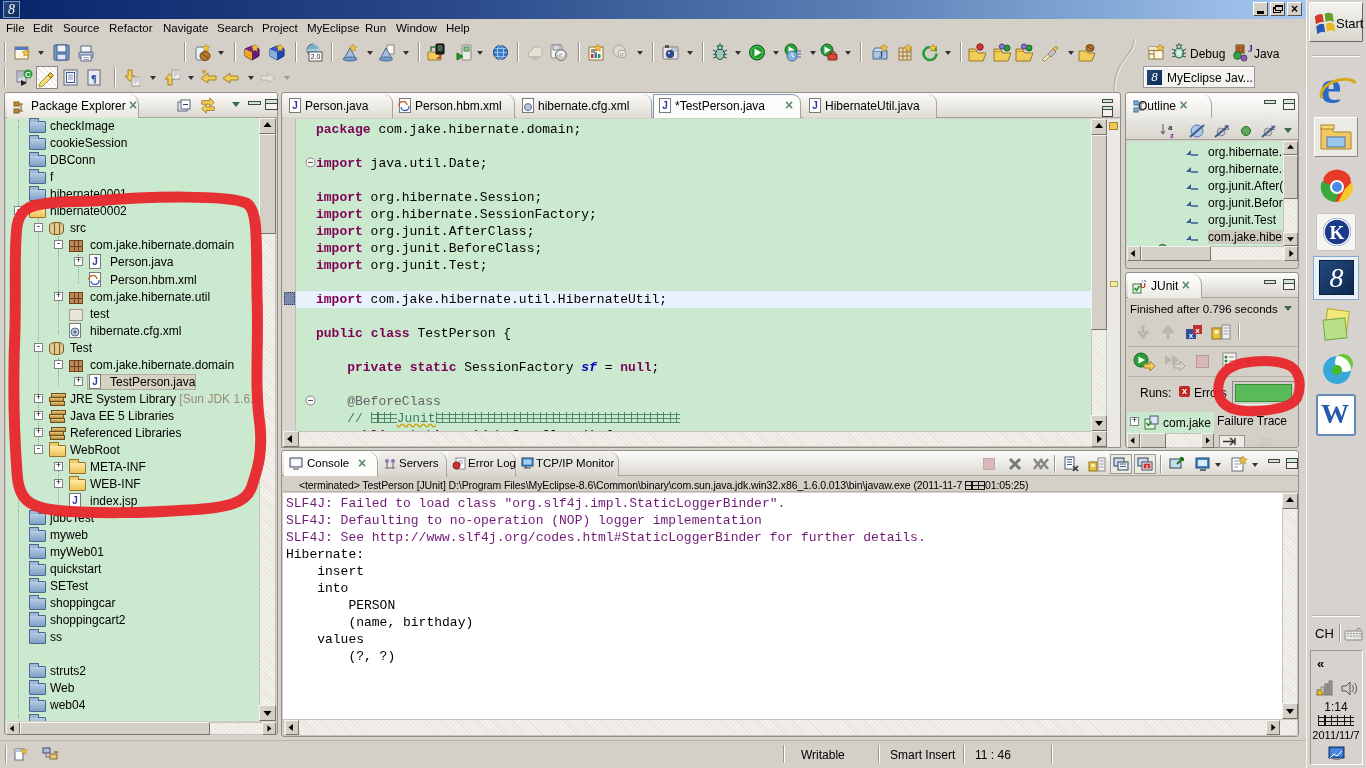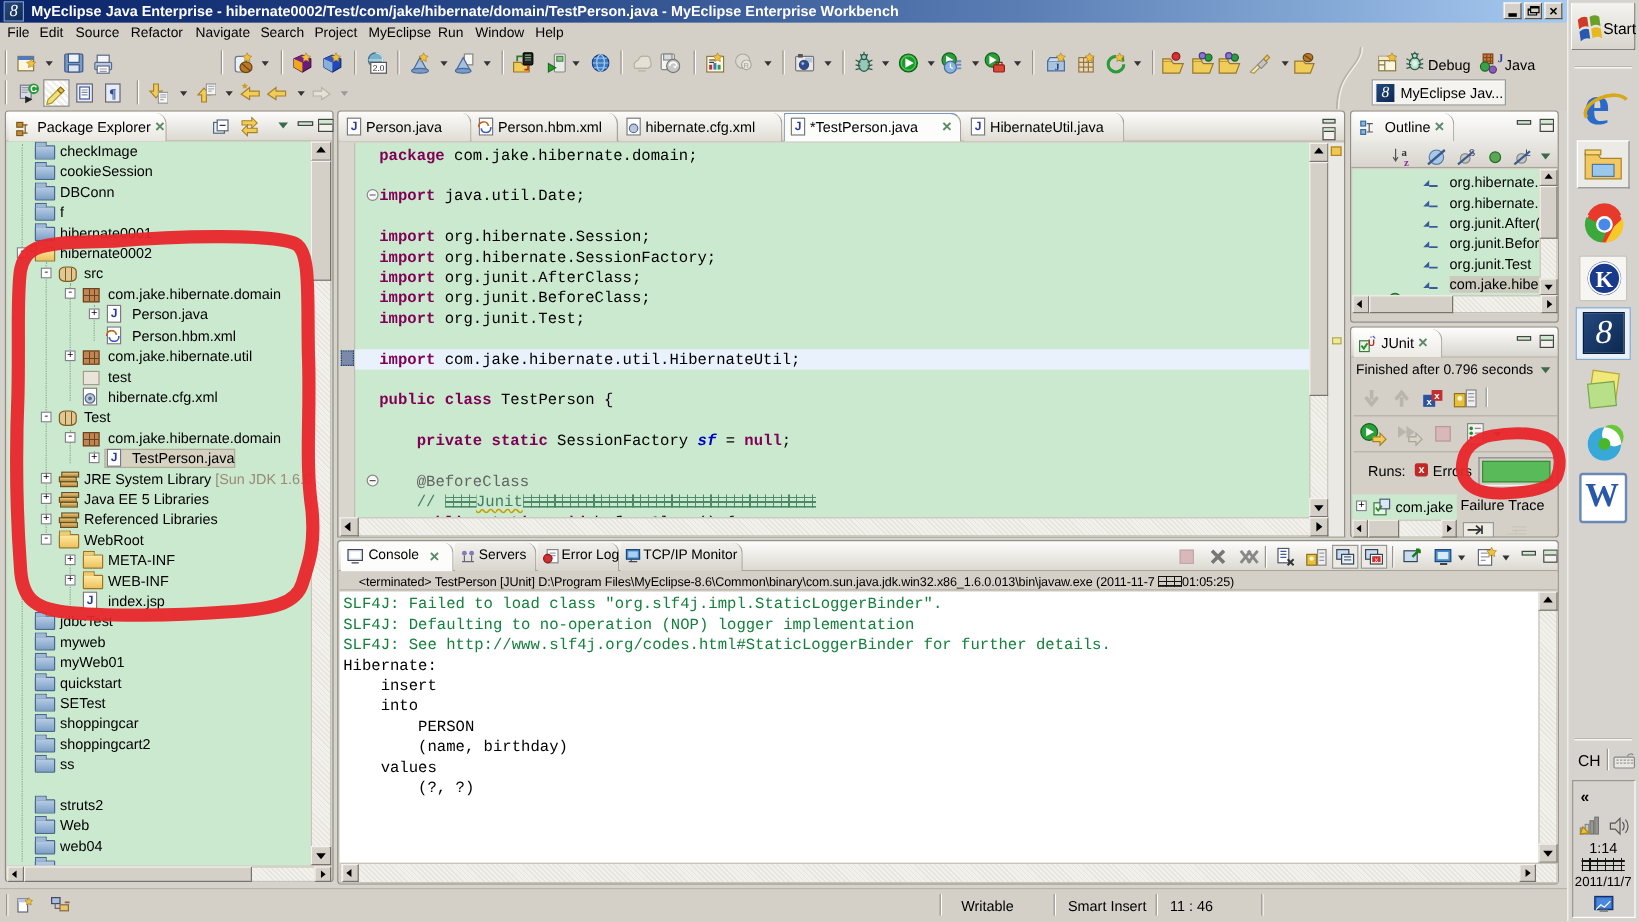--- a/index.html
+++ b/index.html
@@ -26,21 +26,20 @@
 .xclose{color:#5a8a6a;font-weight:bold;font-size:14px;line-height:12px}
 .minmax{position:absolute;width:13px;height:11px;border:1px solid #444;background:#f2f1ec}
 .mono{font-family:"Liberation Mono",monospace;font-size:13px;line-height:17px;white-space:pre}
 .kw{color:#7f0055;font-weight:bold}
 .hz{display:inline-block;height:11px;vertical-align:-1px;background-image:repeating-linear-gradient(90deg,currentColor 0 1px,transparent 1px 6.5px),repeating-linear-gradient(0deg,currentColor 0 1.2px,transparent 1.2px 4px);opacity:.9}
 </style></head>
 <body>
 
 <div class="a" style="left:0;top:0;width:1306px;height:19px;background:linear-gradient(90deg,#0a246a 0%,#2a4a8a 35%,#5a7eb4 65%,#a6caf0 100%)">
  <div class="a" style="left:3px;top:1px;width:17px;height:17px;background:linear-gradient(135deg,#2a4a7a,#0e2a55);border:1px solid #7a9cc8;color:#fff;font-family:'Liberation Serif',serif;font-style:italic;font-size:14px;text-align:center;line-height:15px">8</div>
- <div class="a" style="left:26px;top:2px;color:#fff;font-weight:bold;font-size:12px">MyEclipse Java Enterprise - hibernate0002/Test/com/jake/hibernate/domain/TestPerson.java - MyEclipse Enterprise Workbench</div>
  <div class="a" style="left:1253px;top:2px;width:15px;height:14px;background:#d4d0c8;border:1px solid;border-color:#fff #555 #555 #fff">
       <div class="a" style="left:3px;top:8px;width:7px;height:3px;background:#000"></div>
     </div>
  <div class="a" style="left:1270px;top:2px;width:15px;height:14px;background:#d4d0c8;border:1px solid;border-color:#fff #555 #555 #fff">
       <div class="a" style="left:2px;top:4px;width:8px;height:6px;border:1px solid #000;border-top:2px solid #000"></div>
       <div class="a" style="left:4px;top:2px;width:8px;height:6px;border:1px solid #000;border-top:2px solid #000;background:#d4d0c8"></div>
     </div>
  <div class="a" style="left:1287px;top:2px;width:15px;height:14px;background:#d4d0c8;border:1px solid;border-color:#fff #555 #555 #fff;font-size:12px;font-weight:bold;text-align:center;line-height:12px">×</div>
 </div>
 
@@ -626,21 +625,21 @@
     <div class="sbtn" style="left:809px;top:338px;width:16px;height:16px"><svg width="14" height="14" viewBox="0 0 14 14">
         <path d="M5 3 L5 11 L10 7z" fill="#000"></path>
       </svg></div>
   </div>
 <div class="panel" style="left:1125px;top:92px;width:174px;height:177px">
     <div class="a" style="left:0;top:0;width:172px;height:47px;background:linear-gradient(#fefefe,#d8d5cd);border-bottom:1px solid #a8a49a;border-radius:3px 3px 0 0"></div>
     <div class="viewtab" style="width:84px;background:linear-gradient(#ffffff,#eceae4)"><svg class="a" style="left:5px;top:6px" width="13" height="13" viewBox="0 0 13 13">
         <rect x="1" y="1" width="4" height="4" fill="#88b4e0" stroke="#3a6a9a"></rect>
         <rect x="1" y="8" width="4" height="4" fill="#88b4e0" stroke="#3a6a9a"></rect>
         <path d="M6 3h5M6 10h5M8 3v7" stroke="#555" fill="none"></path>
-      </svg><span style="margin-left:20px">Outline</span> <span class="xclose">×</span></div>
+      </svg><span style="margin-left:4px">Outline</span> <span class="xclose">×</span></div>
     <div class="minmax" style="left:138px;top:7px;height:4px;background:#cfe8cf;width:12px"></div>
     <div class="minmax" style="left:157px;top:6px;width:12px">
       <div style="height:4px;background:#cfe8cf;border-bottom:1px solid #444"></div>
     </div>
     <svg class="a" style="left:33px;top:29px" width="20" height="17" viewBox="0 0 20 17">
       <path d="M4 2 v10 M2 9 l2 3 2-3" stroke="#555" fill="none"></path>
       <text x="9" y="8" font-size="9" font-weight="bold" fill="#333" font-family="Liberation Serif">a</text>
       <text x="11" y="16" font-size="9" font-weight="bold" fill="#90309a" font-family="Liberation Serif">z</text>
     </svg>
     <svg class="a" style="left:62px;top:29px" width="18" height="17" viewBox="0 0 18 17">
@@ -889,21 +888,21 @@
     </svg>
     <div class="dd" style="left:970px;top:12px"></div>
     <div class="minmax" style="left:986px;top:8px;height:4px;background:#cfe8cf;width:12px"></div>
     <div class="minmax" style="left:1004px;top:7px;width:12px">
       <div style="height:4px;background:#cfe8cf;border-bottom:1px solid #444"></div>
     </div>
     <div class="a" style="left:1px;top:26px;width:1015px;height:15px;background:#d4d0c8;border-bottom:1px solid #b8b4aa;font-size:10.5px;letter-spacing:-0.1px;white-space:nowrap;overflow:hidden">
       <span style="position:absolute;left:16px;top:2px">&lt;terminated&gt; TestPerson [JUnit] D:\Program Files\MyEclipse-8.6\Common\binary\com.sun.java.jdk.win32.x86_1.6.0.013\bin\javaw.exe (2011-11-7 <span class="hz" style="width:20px;height:9px"></span>01:05:25)</span>
     </div>
     <div class="a" style="left:1px;top:42px;width:999px;height:226px;background:#fff;overflow:hidden">
-      <div class="mono a" style="left:3px;top:2px"><span style="color:#15803d">SLF4J: Failed to load class "org.slf4j.impl.StaticLoggerBinder".
+      <div class="mono a" style="left:3px;top:2px"><span style="color:#701a75">SLF4J: Failed to load class "org.slf4j.impl.StaticLoggerBinder".
 SLF4J: Defaulting to no-operation (NOP) logger implementation
 SLF4J: See http://www.slf4j.org/codes.html#StaticLoggerBinder for further details.</span>
 Hibernate:
     insert
     into
         PERSON
         (name, birthday)
     values
         (?, ?)</div>
     </div>

